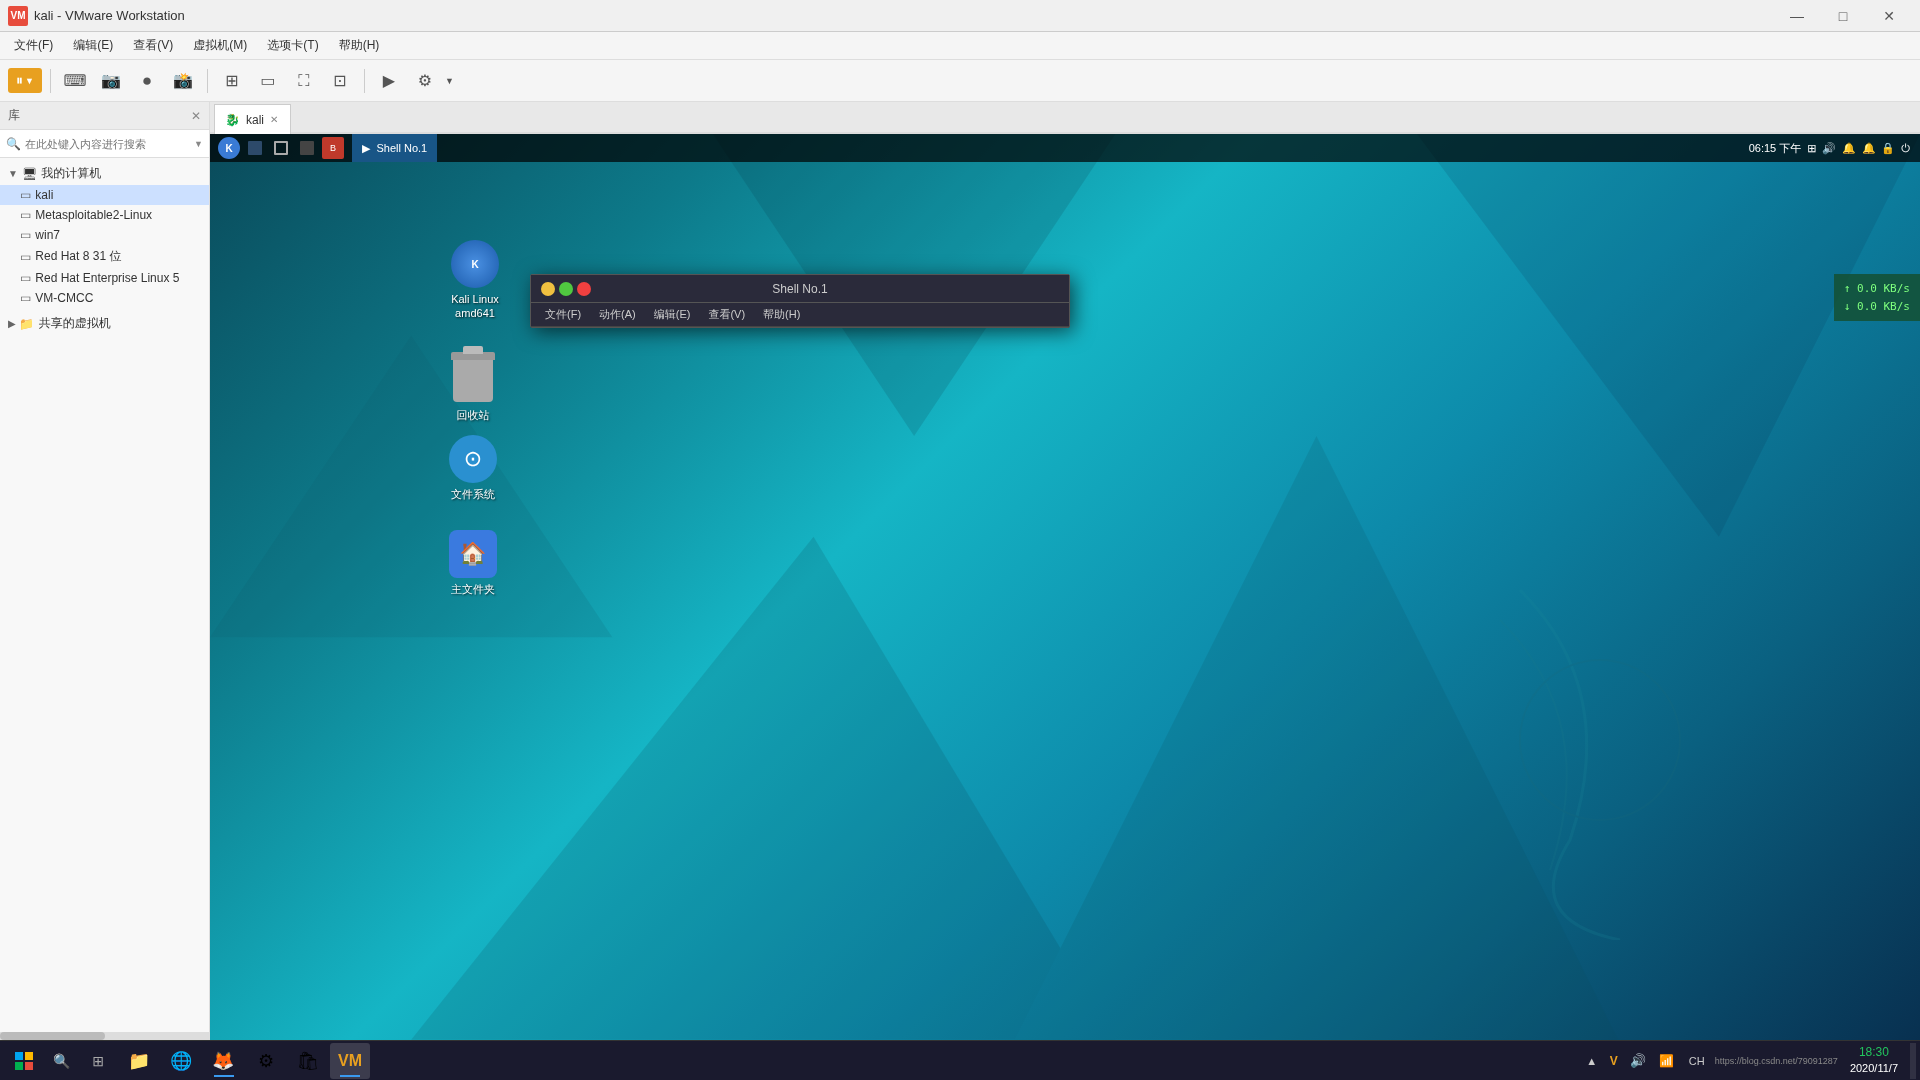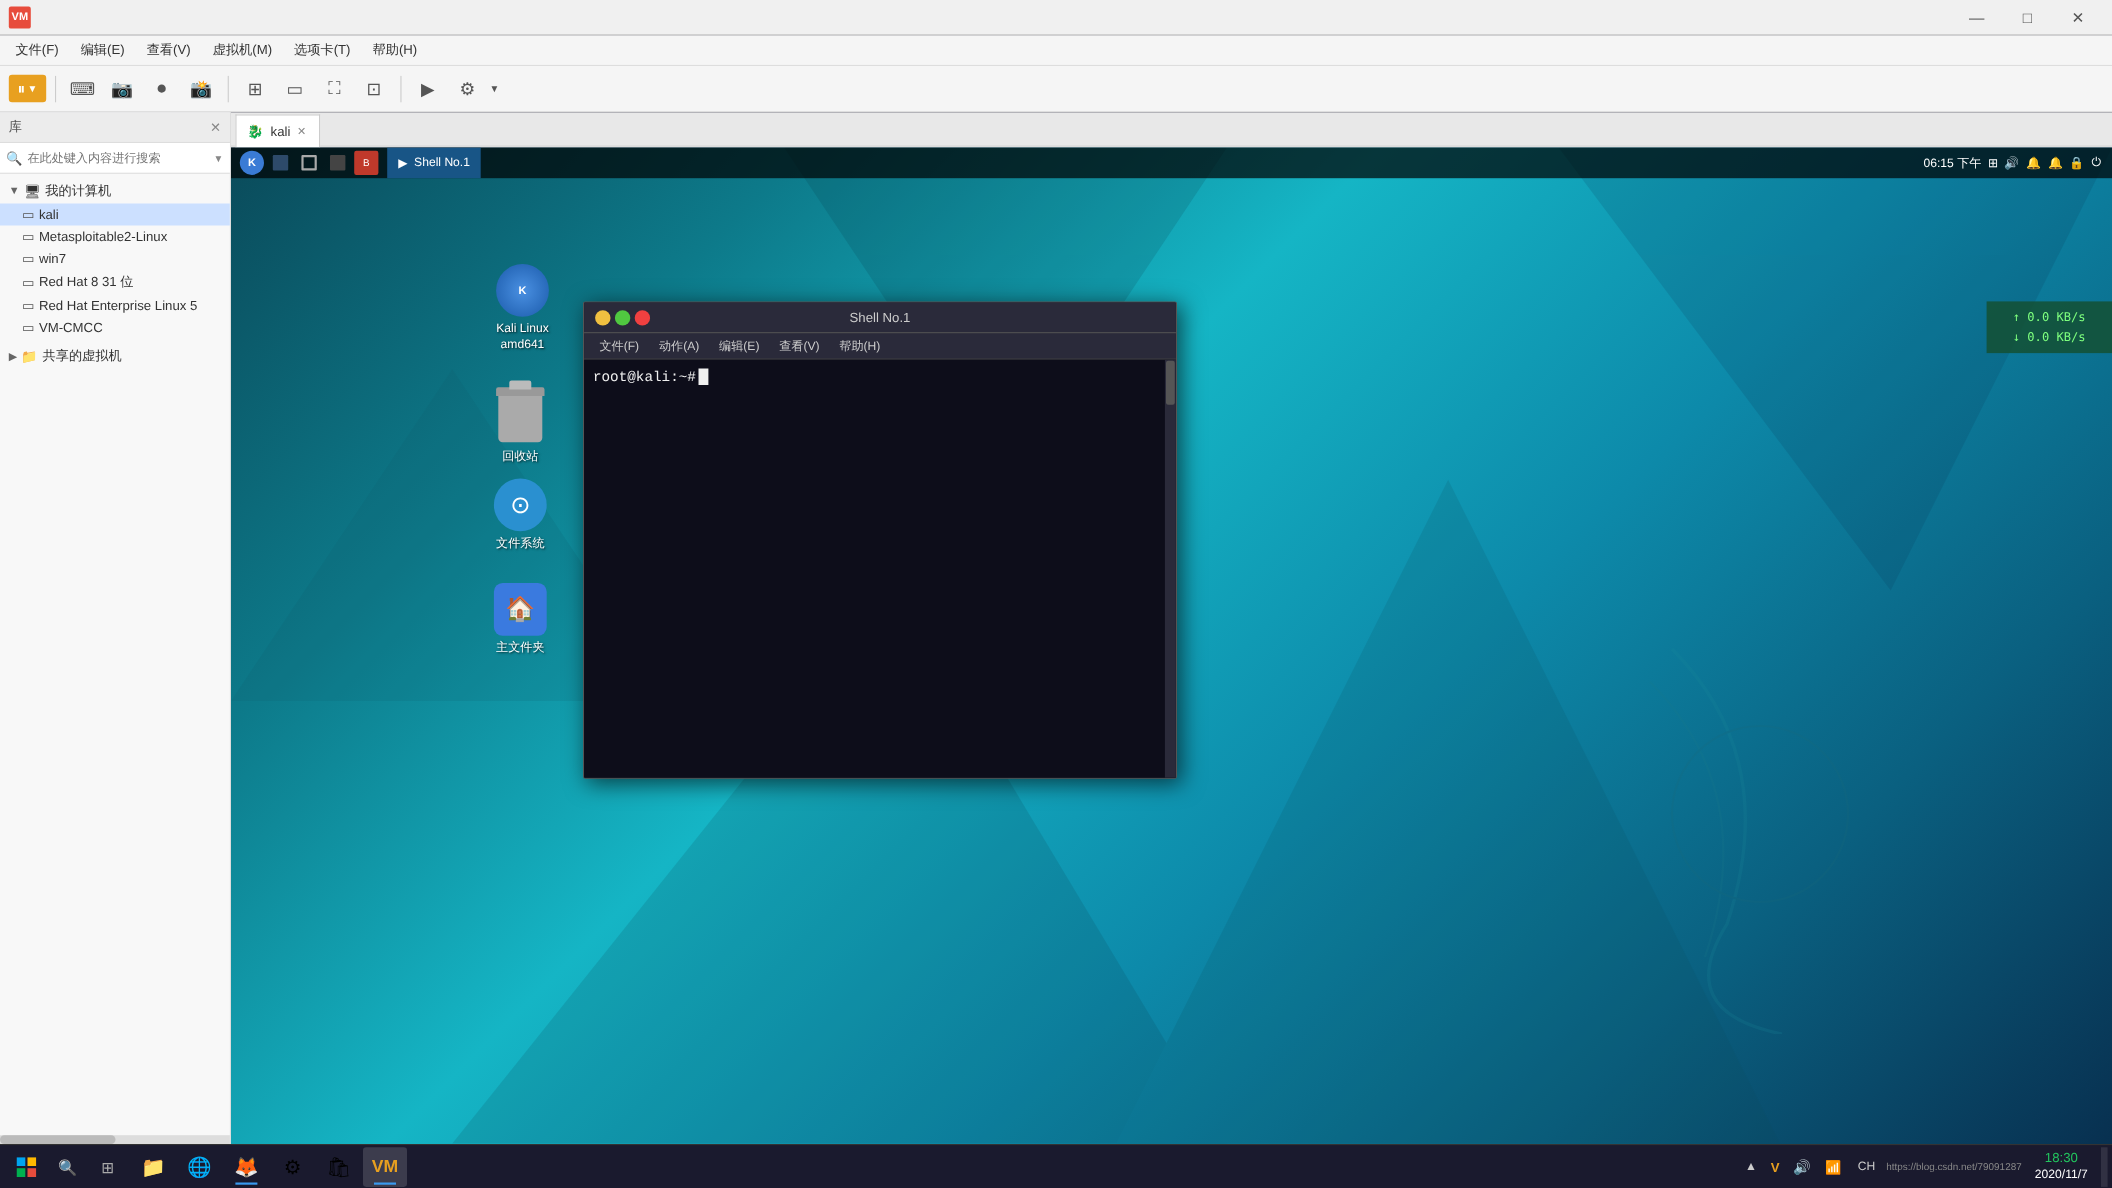--- a/index.html
+++ b/index.html
@@ -356,21 +356,21 @@
     }
 
     
     .net-speed {
       position: absolute;
       top: 140px;
       right: 0;
       background: rgba(20, 80, 50, 0.85);
       color: #7eff7e;
       font-size: 11px;
-      padding: 6px 24px;
+      padding: 6px 10px;
       font-family: monospace;
       line-height: 1.6;
     }
 
     
     .vmware-statusbar {
       height: 32px;
       background: #f5f5f5;
       border-top: 1px solid #ddd;
       display: flex;
@@ -410,20 +410,21 @@
       background: #3a9aef;
     }
   </style>
 </head>
 <body>
 
 <div style="width:1920px;height:1080px;position:relative;display:flex;flex-direction:column;">
 
   <div class="vmware-titlebar">
     <div class="titlebar-icon">VM</div>
+    <span class="titlebar-text">kali - VMware Workstation</span>
     <div class="titlebar-controls">
       <div class="titlebar-btn">—</div>
       <div class="titlebar-btn">□</div>
       <div class="titlebar-btn close">✕</div>
     </div>
   </div>
 
   <div class="vmware-menubar">
     <div class="menu-item">文件(F)</div>
     <div class="menu-item">编辑(E)</div>
@@ -609,29 +610,20 @@
               </div>
               <span class="shell-title-text">Shell No.1</span>
             </div>
             <div class="shell-menubar">
               <div class="shell-menu-item">文件(F)</div>
               <div class="shell-menu-item">动作(A)</div>
               <div class="shell-menu-item">编辑(E)</div>
               <div class="shell-menu-item">查看(V)</div>
               <div class="shell-menu-item">帮助(H)</div>
             </div>
-            <div class="shell-content" style="position:relative;">
-              <div class="shell-prompt">
-                <span style="color:#f0f0f0;">root@kali:~#</span>
-                <span class="cursor-block"></span>
-              </div>
-              <div class="shell-scrollbar">
-                <div class="shell-scrollbar-thumb"></div>
-              </div>
-            </div>
           </div>
 
           <div class="net-speed">
             <div>↑ 0.0 KB/s</div>
             <div>↓ 0.0 KB/s</div>
           </div>
 
         </div>
       </div>
     </div>

